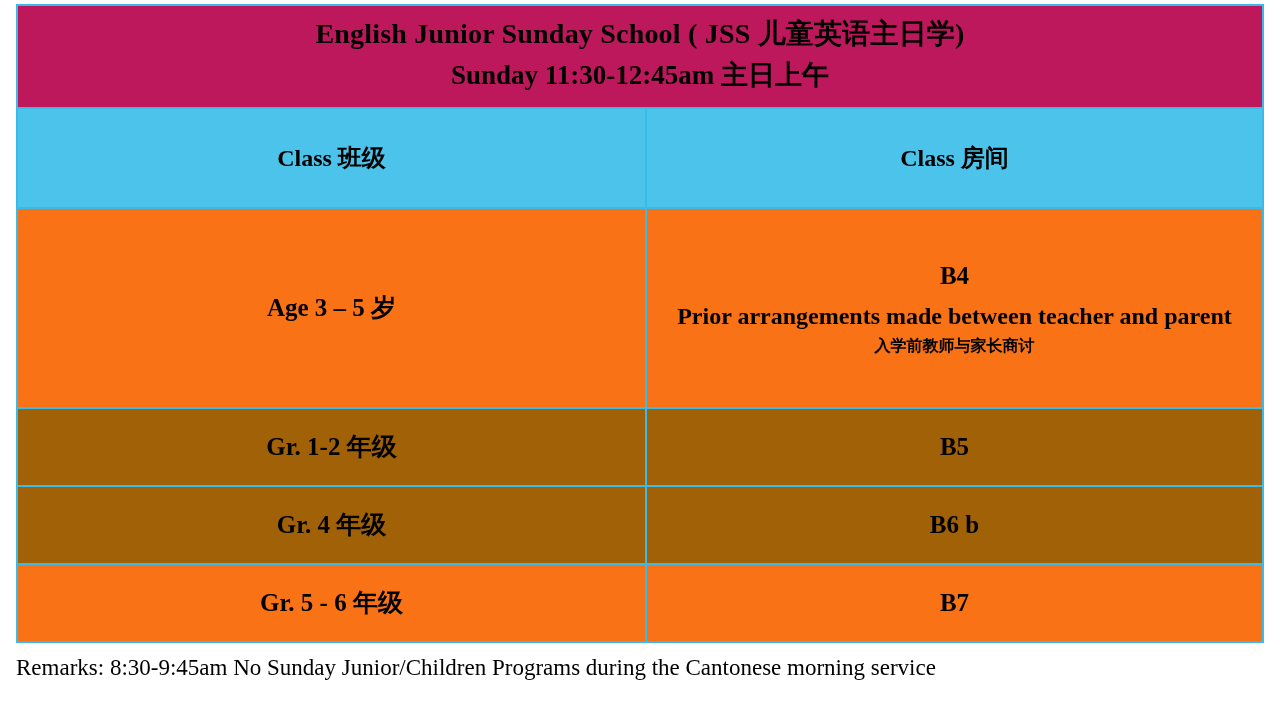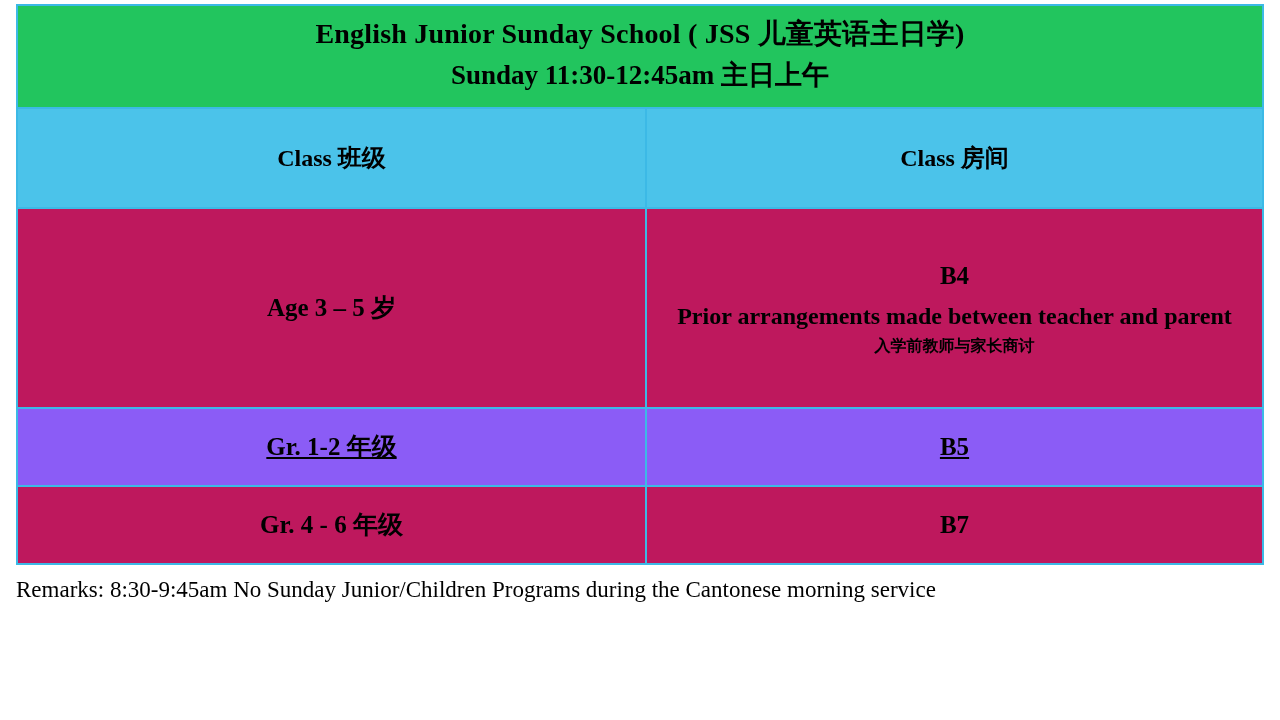--- a/index.html
+++ b/index.html
@@ -38,21 +38,21 @@
     padding: 6px 10px;
     font-weight: bold;
     font-size: 25px;
     line-height: 1.25;
   }
 
   
   .title-cell {
     border-bottom: 2px solid #3cb9e6 !important;
     padding: 10px 10px 14px 10px !important;
-    background: #22c55e;
+    background: #be185d;
     margin-top: 40px;
   }
   .title-line-1 {
     font-size: 28px;
     font-weight: bold;
     letter-spacing: 0.2px;
     margin-bottom: 8px;
   }
   .title-line-2 {
     font-size: 27px;
@@ -86,22 +86,22 @@
     font-weight: bold;
     line-height: 1.3;
     margin-bottom: 4px;
     padding: 0 16px;
   }
   .room-b4-cn {
     font-size: 16px;
     font-weight: bold;
   }
 
-  .row-alt td { background: #8b5cf6; text-decoration: underline; }
-  .row-plain td { background: #be185d; }
+  .row-alt td { background: #a16207; }
+  .row-plain td { background: #f97316; }
   .row-std td { height: 64px; }
 
   
   .remarks {
     margin: 10px 0 0 4px;
     font-size: 23px;
     line-height: 1.32;
   }
   .remarks-line { white-space: nowrap; }
 </style>
@@ -136,23 +136,27 @@
           <div class="room-b4-cn">入学前教师与家长商讨</div>
         </td>
       </tr>
 
       <tr class="row-std row-alt">
         <td>Gr. 1-2 年级</td>
         <td>B5</td>
       </tr>
 
 
+      <tr class="row-std row-alt">
+        <td>Gr. 4 年级</td>
+        <td>B6 b</td>
+      </tr>
 
       <tr class="row-std row-plain">
-        <td>Gr. 4 - 6 年级</td>
+        <td>Gr. 5 - 6 年级</td>
         <td>B7</td>
       </tr>
     </tbody>
   </table>
 
   <div class="remarks">
     <div class="remarks-line">Remarks: 8:30-9:45am No Sunday Junior/Children Programs during the Cantonese morning service</div>
 
   </div>
 

